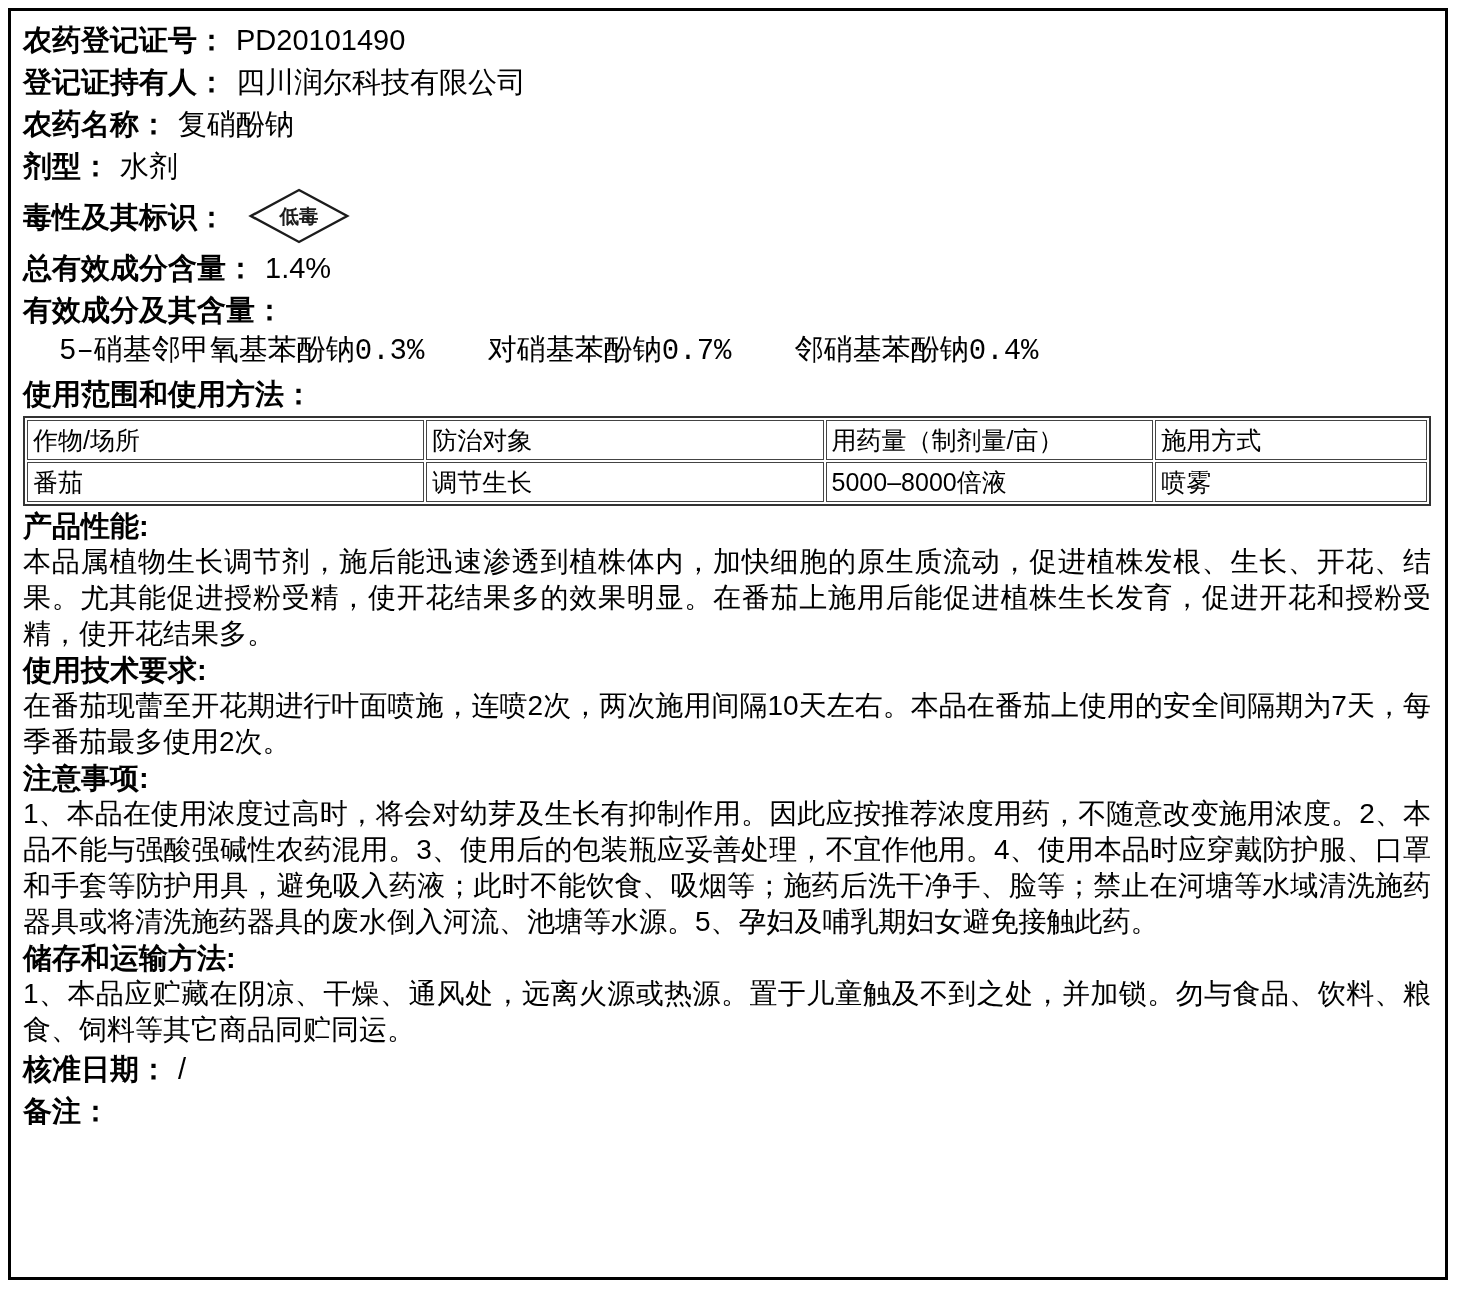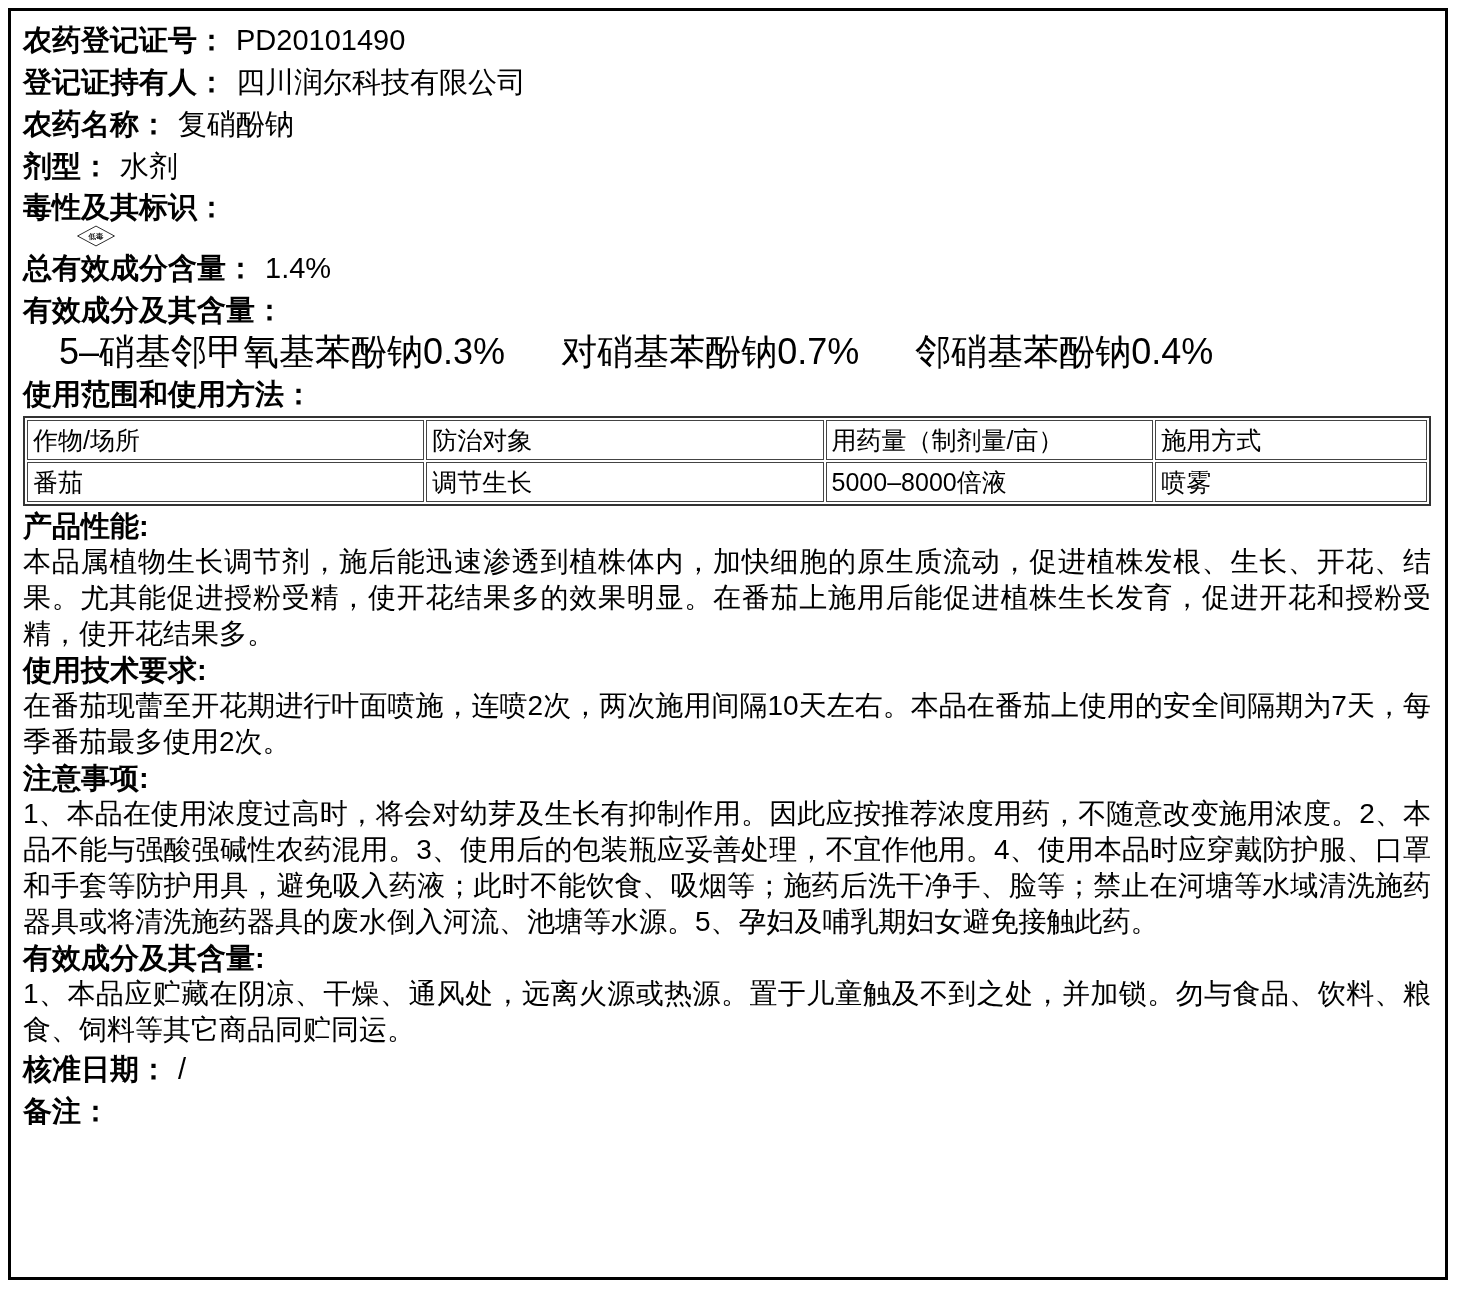--- a/index.html
+++ b/index.html
@@ -19,24 +19,24 @@
     overflow:hidden;
   }
   
   .frow{
     display:flex;align-items:baseline;
     font-size:29px;line-height:42px;
     white-space:nowrap;
   }
   .flabel{font-weight:bold;}
   .fvalue{margin-left:10px;}
-  .tox-row{display:flex;align-items:flex-start;height:60px;font-size:29px;line-height:40px;flex-direction:column;}
+  .tox-row{display:flex;align-items:center;height:60px;font-size:29px;line-height:40px;}
   .tox-icon{width:102px;height:58px;margin-left:22px;margin-top:-2px;}
   
-  .ing-line{font-size:36px;line-height:42px;padding-left:36px;white-space:nowrap;}
+  .ing-line{font-size:29px;line-height:42px;padding-left:36px;white-space:nowrap;font-family:Liberation Mono, monospace;}
   .ing-item{margin-right:46px;}
   .ing-item:last-child{margin-right:0;}
   
   table.usage{
     width:100%;
     border:2px solid #333;
     border-collapse:separate;
     border-spacing:2px;
     margin:1px 0 2px 0;
   }
@@ -129,21 +129,21 @@
   </div>
   <div>
     <div class="sec-title">使用技术要求:</div>
     <p class="sec-body">在番茄现蕾至开花期进行叶面喷施，连喷2次，两次施用间隔10天左右。本品在番茄上使用的安全间隔期为7天，每季番茄最多使用2次。</p>
   </div>
   <div>
     <div class="sec-title">注意事项:</div>
     <p class="sec-body">1、本品在使用浓度过高时，将会对幼芽及生长有抑制作用。因此应按推荐浓度用药，不随意改变施用浓度。2、本品不能与强酸强碱性农药混用。3、使用后的包装瓶应妥善处理，不宜作他用。4、使用本品时应穿戴防护服、口罩和手套等防护用具，避免吸入药液；此时不能饮食、吸烟等；施药后洗干净手、脸等；禁止在河塘等水域清洗施药器具或将清洗施药器具的废水倒入河流、池塘等水源。5、孕妇及哺乳期妇女避免接触此药。</p>
   </div>
   <div>
-    <div class="sec-title">有效成分及其含量:</div>
+    <div class="sec-title">储存和运输方法:</div>
     <p class="sec-body">1、本品应贮藏在阴凉、干燥、通风处，远离火源或热源。置于儿童触及不到之处，并加锁。勿与食品、饮料、粮食、饲料等其它商品同贮同运。</p>
   </div>
 
   <div class="frow">
     <span class="flabel">核准日期：</span>
     <span class="fvalue">/</span>
   </div>
   <div class="frow">
     <span class="flabel">备注：</span>
     <span class="fvalue"></span>

